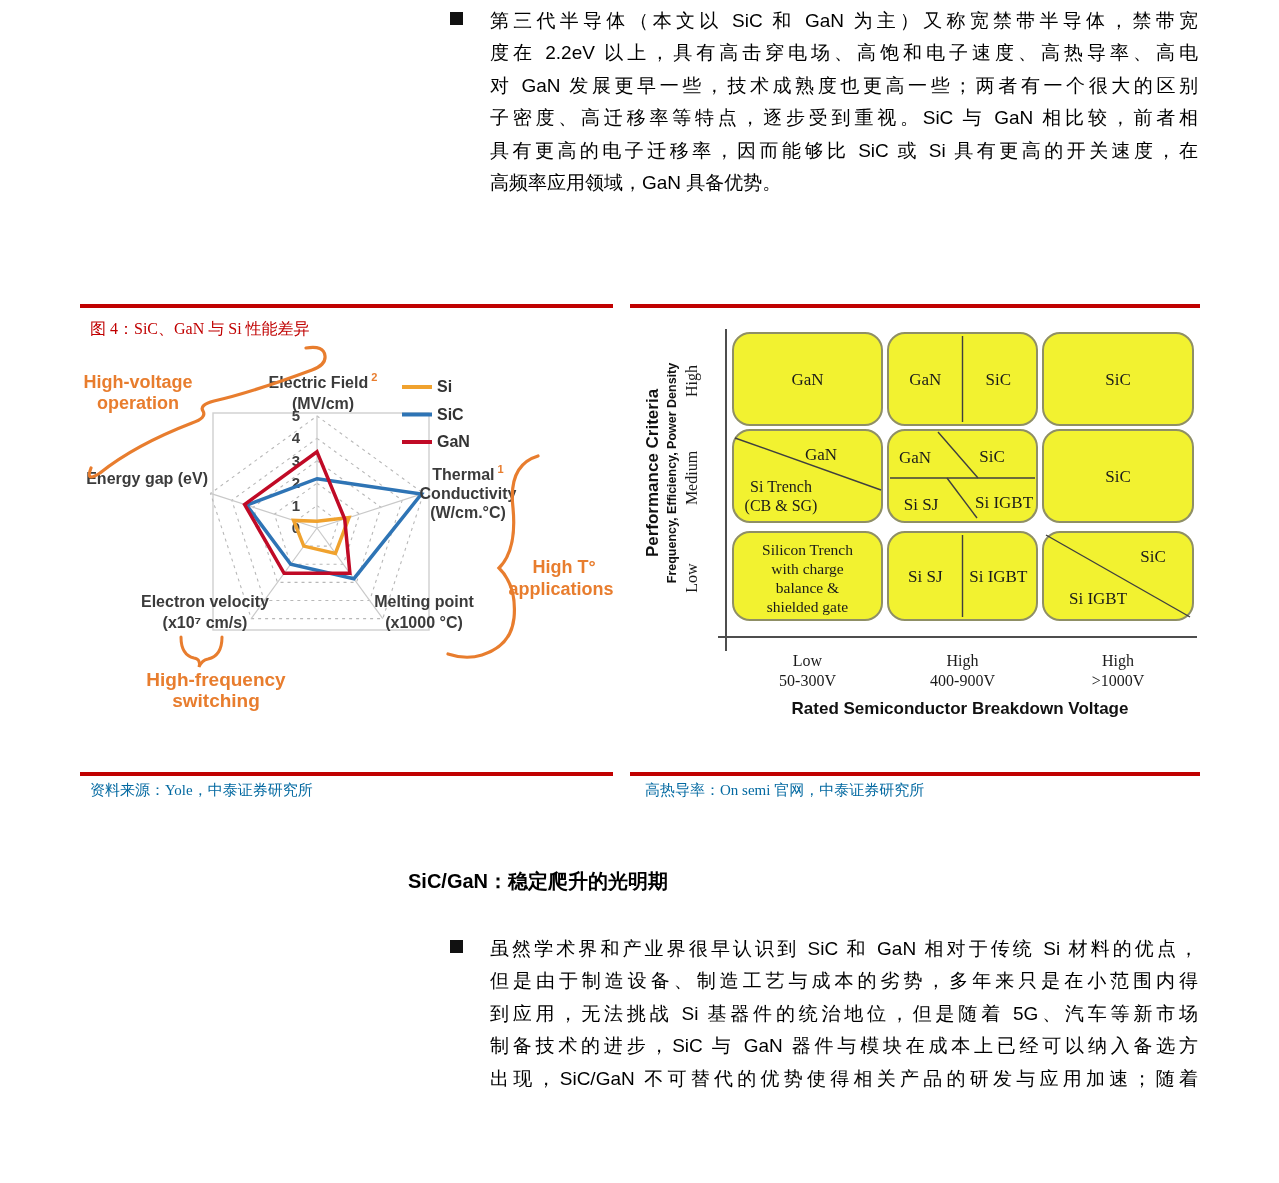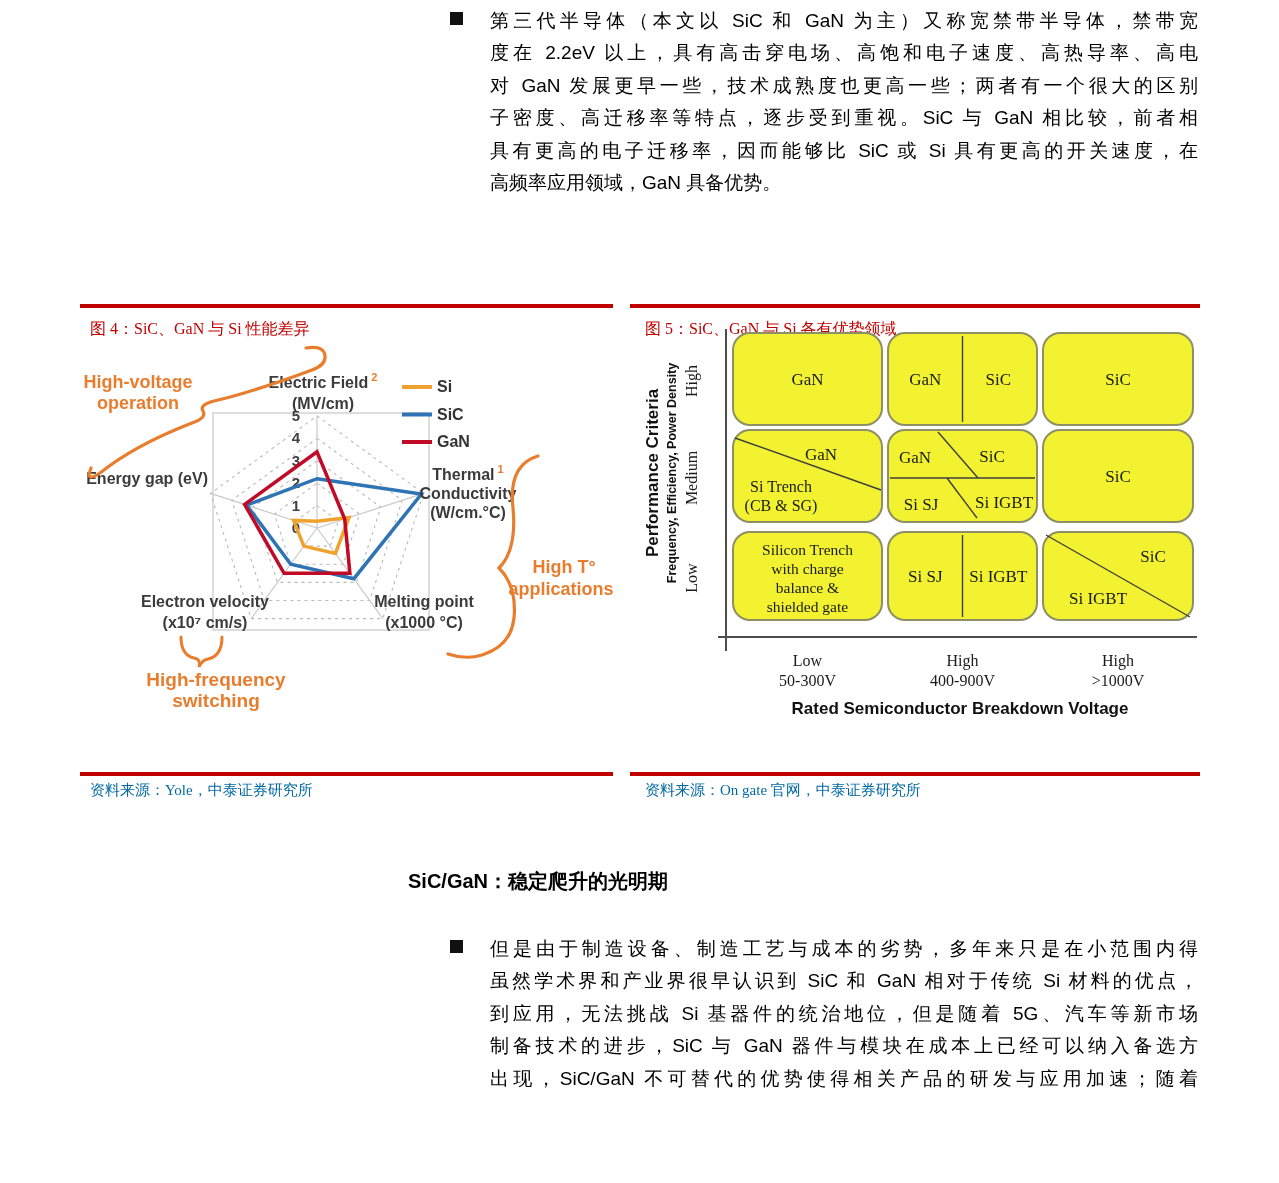--- a/index.html
+++ b/index.html
@@ -86,21 +86,20 @@
         <text x="481" y="280" text-anchor="middle" font-size="18" font-family="&quot;Liberation Sans&quot;,&quot;DejaVu Sans&quot;,sans-serif" fill="#E87D2E" font-weight="bold">applications</text>
         <path d="M 101 322 Q 101 340 114 343 Q 121 344 119 352 Q 122 345 128 344 Q 142 341 142 322" fill="none" stroke="#E87D2E" stroke-width="3" stroke-linecap="round"></path>
         <text x="136" y="371" text-anchor="middle" font-size="19" font-family="&quot;Liberation Sans&quot;,&quot;DejaVu Sans&quot;,sans-serif" fill="#E87D2E" font-weight="bold">High-frequency</text>
         <text x="136" y="392" text-anchor="middle" font-size="19" font-family="&quot;Liberation Sans&quot;,&quot;DejaVu Sans&quot;,sans-serif" fill="#E87D2E" font-weight="bold">switching</text>
       </svg>
     <div class="rule rule-b" style="width:533px;"></div>
     <div class="fig-src">资料来源：Yole，中泰证券研究所</div>
   </div>
 
   <div class="fig" style="left:630px;top:278px;width:570px;height:530px;">
-    <div class="fig-title" style="left:15px;">图 5：SiC、GaN 与 Si 各有优势领域</div>
     <div class="rule rule-t" style="width:570px;"></div>
     <svg class="fig-svg" width="570" height="430">
         <text x="28" y="158" text-anchor="middle" font-size="17" font-family="&quot;Liberation Sans&quot;,&quot;DejaVu Sans&quot;,sans-serif" fill="#111" font-weight="bold" transform="rotate(-90 28 158)">Performance Criteria</text>
         <text x="46" y="158" text-anchor="middle" font-size="12.5" font-family="&quot;Liberation Sans&quot;,&quot;DejaVu Sans&quot;,sans-serif" fill="#111" font-weight="bold" transform="rotate(-90 46 158)">Frequency, Efficiency, Power Density</text>
         <text x="67" y="66" text-anchor="middle" font-size="16" font-family="&quot;Liberation Serif&quot;,&quot;DejaVu Serif&quot;,serif" fill="#1a1a1a" font-weight="normal" transform="rotate(-90 67 66)">High</text>
         <text x="67" y="163" text-anchor="middle" font-size="16" font-family="&quot;Liberation Serif&quot;,&quot;DejaVu Serif&quot;,serif" fill="#1a1a1a" font-weight="normal" transform="rotate(-90 67 163)">Medium</text>
         <text x="67" y="263" text-anchor="middle" font-size="16" font-family="&quot;Liberation Serif&quot;,&quot;DejaVu Serif&quot;,serif" fill="#1a1a1a" font-weight="normal" transform="rotate(-90 67 263)">Low</text>
         <line x1="96" y1="14" x2="96" y2="336" stroke="#4d4d4d" stroke-width="2"></line>
         <line x1="88" y1="322" x2="567" y2="322" stroke="#4d4d4d" stroke-width="2"></line>
         <rect x="103" y="18" width="149" height="92" rx="17" ry="17" fill="#F2F230" stroke="#8F8F65" stroke-width="2"></rect>
@@ -141,29 +140,29 @@
         <text x="468" y="289" text-anchor="middle" font-size="17" font-family="&quot;Liberation Serif&quot;,&quot;DejaVu Serif&quot;,serif" fill="#1a1a1a" font-weight="normal">Si IGBT</text>
         <text x="177.5" y="351" text-anchor="middle" font-size="16" font-family="&quot;Liberation Serif&quot;,&quot;DejaVu Serif&quot;,serif" fill="#1a1a1a" font-weight="normal">Low</text>
         <text x="177.5" y="371" text-anchor="middle" font-size="16" font-family="&quot;Liberation Serif&quot;,&quot;DejaVu Serif&quot;,serif" fill="#1a1a1a" font-weight="normal">50-300V</text>
         <text x="332.5" y="351" text-anchor="middle" font-size="16" font-family="&quot;Liberation Serif&quot;,&quot;DejaVu Serif&quot;,serif" fill="#1a1a1a" font-weight="normal">High</text>
         <text x="332.5" y="371" text-anchor="middle" font-size="16" font-family="&quot;Liberation Serif&quot;,&quot;DejaVu Serif&quot;,serif" fill="#1a1a1a" font-weight="normal">400-900V</text>
         <text x="488" y="351" text-anchor="middle" font-size="16" font-family="&quot;Liberation Serif&quot;,&quot;DejaVu Serif&quot;,serif" fill="#1a1a1a" font-weight="normal">High</text>
         <text x="488" y="371" text-anchor="middle" font-size="16" font-family="&quot;Liberation Serif&quot;,&quot;DejaVu Serif&quot;,serif" fill="#1a1a1a" font-weight="normal">&gt;1000V</text>
         <text x="330" y="399" text-anchor="middle" font-size="17" font-family="&quot;Liberation Sans&quot;,&quot;DejaVu Sans&quot;,sans-serif" fill="#111" font-weight="bold">Rated Semiconductor Breakdown Voltage</text>
       </svg>
     <div class="rule rule-b" style="width:570px;"></div>
-    <div class="fig-src" style="left:15px;">资料来源：On gate 官网，中泰证券研究所</div>
+    <div class="fig-src" style="left:15px;">高热导率：On semi 官网，中泰证券研究所</div>
   </div>
 
   <div class="sec-head">SiC/GaN：稳定爬升的光明期</div>
 
   <div class="para" style="left:450px;top:933px;">
     <span class="bullet-sq"></span>
     <div class="plines">
+      <div class="pl">虽然学术界和产业界很早认识到 SiC 和 GaN 相对于传统 Si 材料的优点，</div>
       <div class="pl">但是由于制造设备、制造工艺与成本的劣势，多年来只是在小范围内得</div>
-      <div class="pl">虽然学术界和产业界很早认识到 SiC 和 GaN 相对于传统 Si 材料的优点，</div>
       <div class="pl">到应用，无法挑战 Si 基器件的统治地位，但是随着 5G、汽车等新市场</div>
       <div class="pl">制备技术的进步，SiC 与 GaN 器件与模块在成本上已经可以纳入备选方</div>
       <div class="pl">出现，SiC/GaN 不可替代的优势使得相关产品的研发与应用加速；随着</div>
     </div>
   </div>
 
 </div>
 
 </body></html>

